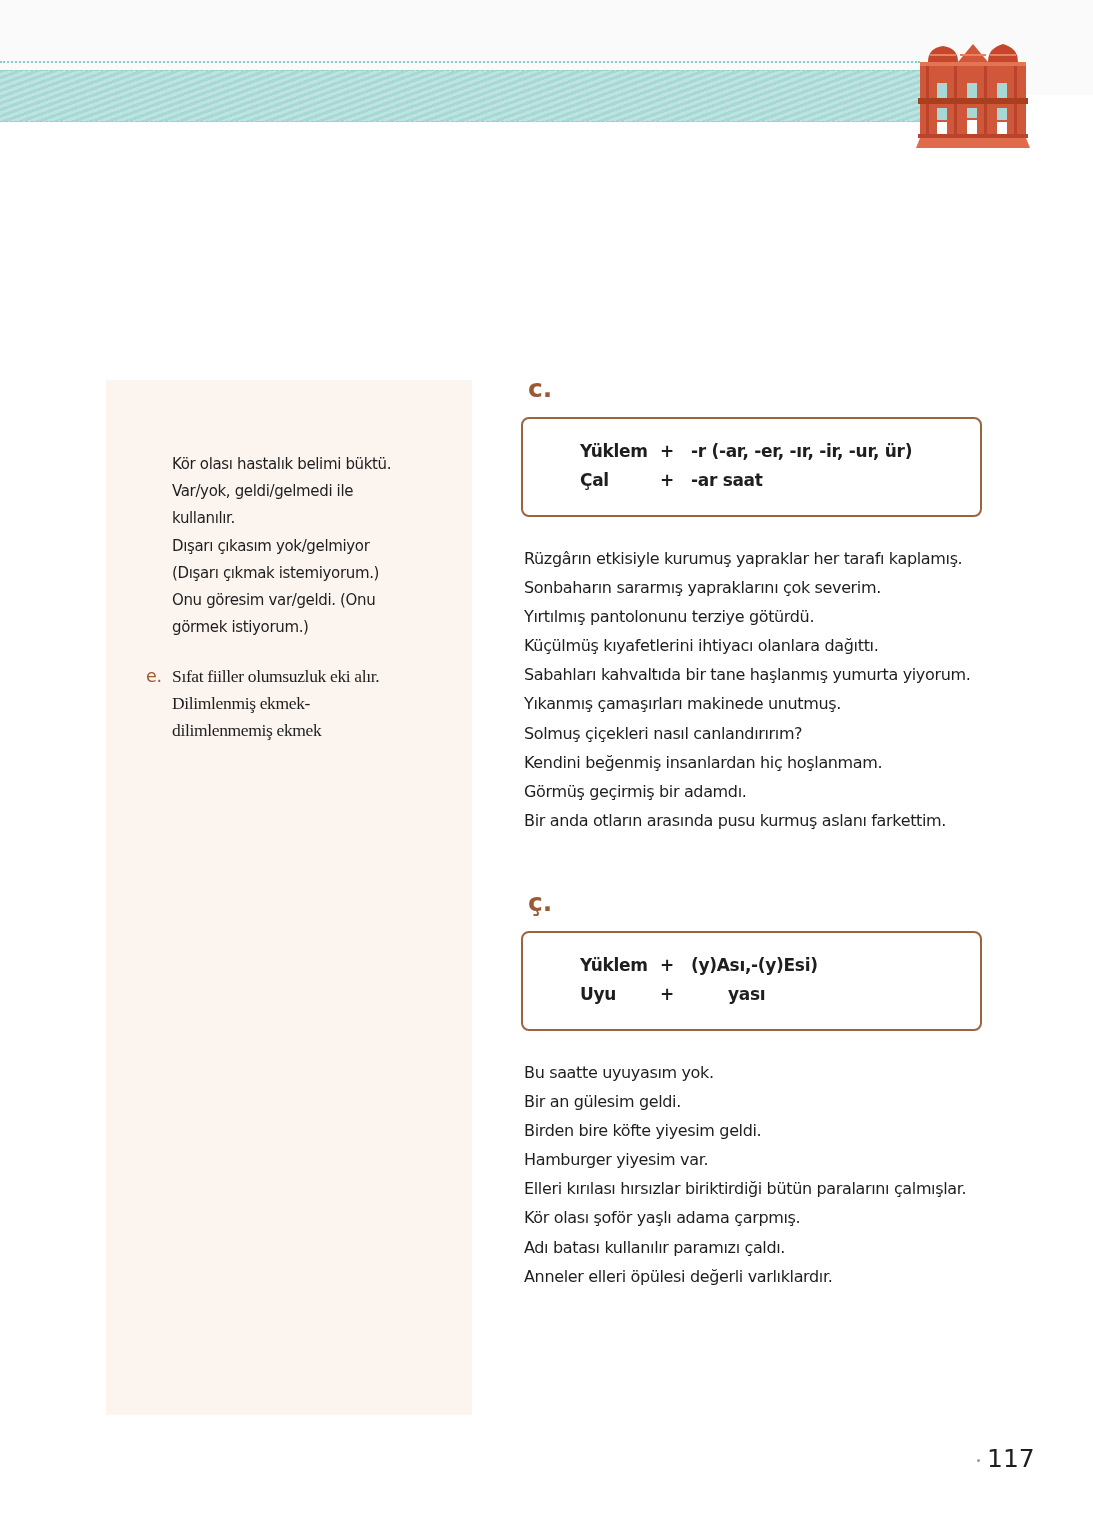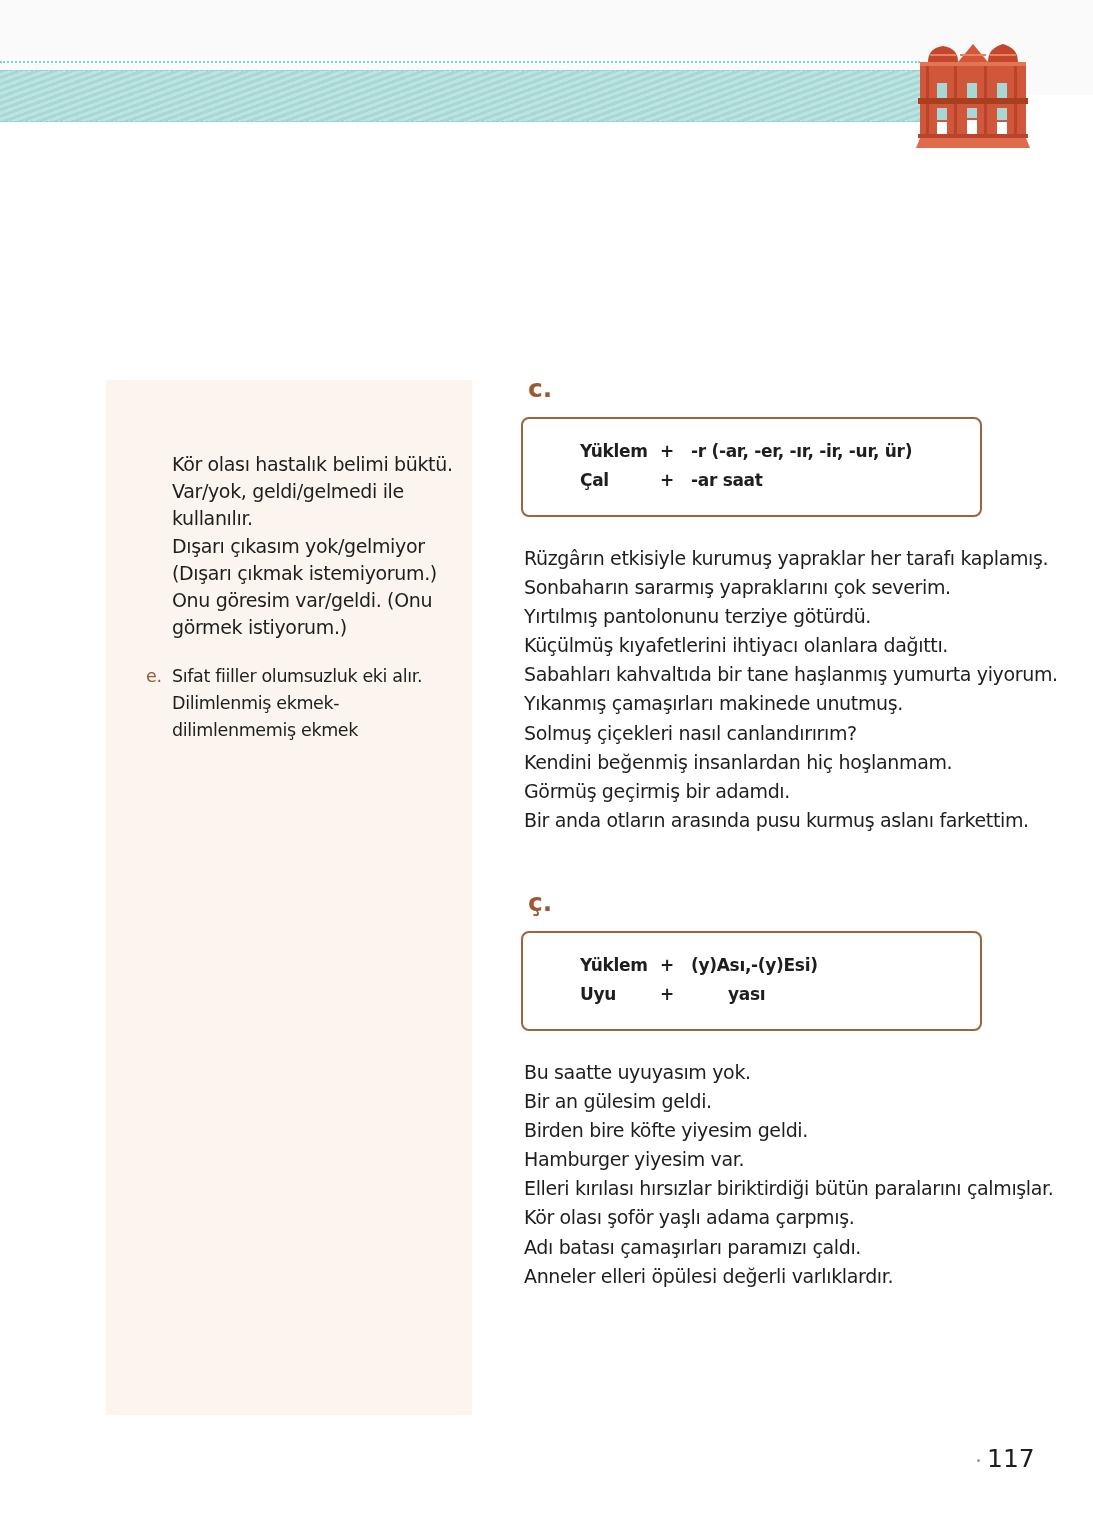--- a/index.html
+++ b/index.html
@@ -25,53 +25,53 @@
   }
   .building {
     position: absolute; left: 914px; top: 40px; width: 118px; height: 110px;
   }
   .left-panel {
     position: absolute; left: 106px; top: 380px; width: 366px; height: 1035px;
     background: #fcf4ef;
   }
   .left-text {
     position: absolute; left: 172px; top: 451px; width: 290px;
-    font-size: 19px; line-height: 27.2px; color: #1e1e1e;
+    font-size: 15px; line-height: 27.2px; color: #1e1e1e;
     letter-spacing: -0.35px;
   }
   .left-text .line { display: block; white-space: nowrap; }
   .item-e {
     position: absolute; left: 146px; top: 663px; width: 320px;
     font-size: 17.5px; line-height: 27.2px; letter-spacing: -0.35px;
   }
   .item-e .marker {
     position: absolute; left: 0; top: 0; color: #9a5a35;
   }
-  .item-e .body { position: absolute; left: 26px; top: 0; }
+  .item-e .body { position: absolute; left: 26px; top: 0; font-family: Liberation Serif, serif; }
   .item-e .line { display: block; white-space: nowrap; }
 
   .section-letter {
     position: absolute; left: 528px; font-size: 25px; font-weight: bold;
     color: #9a5a35;
   }
   .rule-box {
     position: absolute; left: 521px; width: 457px; height: 96px;
     border: 2px solid #9b6440; border-radius: 8px; background: #fff;
   }
   .rule-row {
     position: absolute; left: 57px; font-size: 17px; font-weight: bold;
     color: #1e1e1e; letter-spacing: -0.3px; white-space: nowrap;
   }
   .rule-row .col1 { position: absolute; left: 0; }
   .rule-row .col2 { position: absolute; left: 80px; }
   .rule-row .col3 { position: absolute; left: 111px; }
 
   .examples {
     position: absolute; left: 524px; width: 500px;
-    font-size: 19px; line-height: 29.1px; letter-spacing: -0.35px; color: #1e1e1e;
+    font-size: 16px; line-height: 29.1px; letter-spacing: -0.35px; color: #1e1e1e;
   }
   .examples .line { display: block; white-space: nowrap; }
 
   .page-number {
     position: absolute; left: 977px; top: 1444px; font-size: 25px; color: #1e1e1e;
   }
   .page-number .dot {
     display: inline-block; width: 3px; height: 3px; border-radius: 50%;
     background: #999; vertical-align: middle; margin-right: 7px;
   }
@@ -183,19 +183,19 @@
     <span class="col3" style="left:148px;">yası</span>
   </div>
 </div>
 <div class="examples" style="top:1058px;">
   <span class="line">Bu saatte uyuyasım yok.</span>
   <span class="line">Bir an gülesim geldi.</span>
   <span class="line">Birden bire köfte yiyesim geldi.</span>
   <span class="line">Hamburger yiyesim var.</span>
   <span class="line">Elleri kırılası hırsızlar biriktirdiği bütün paralarını çalmışlar.</span>
   <span class="line">Kör olası şoför yaşlı adama çarpmış.</span>
-  <span class="line">Adı batası çamaşırları paramızı çaldı.</span>
+  <span class="line">Adı batası kullanılır paramızı çaldı.</span>
   <span class="line">Anneler elleri öpülesi değerli varlıklardır.</span>
 </div>
 
 <div class="page-number">
   <span class="dot"></span><span>117</span>
 </div>
 
 </body></html>

